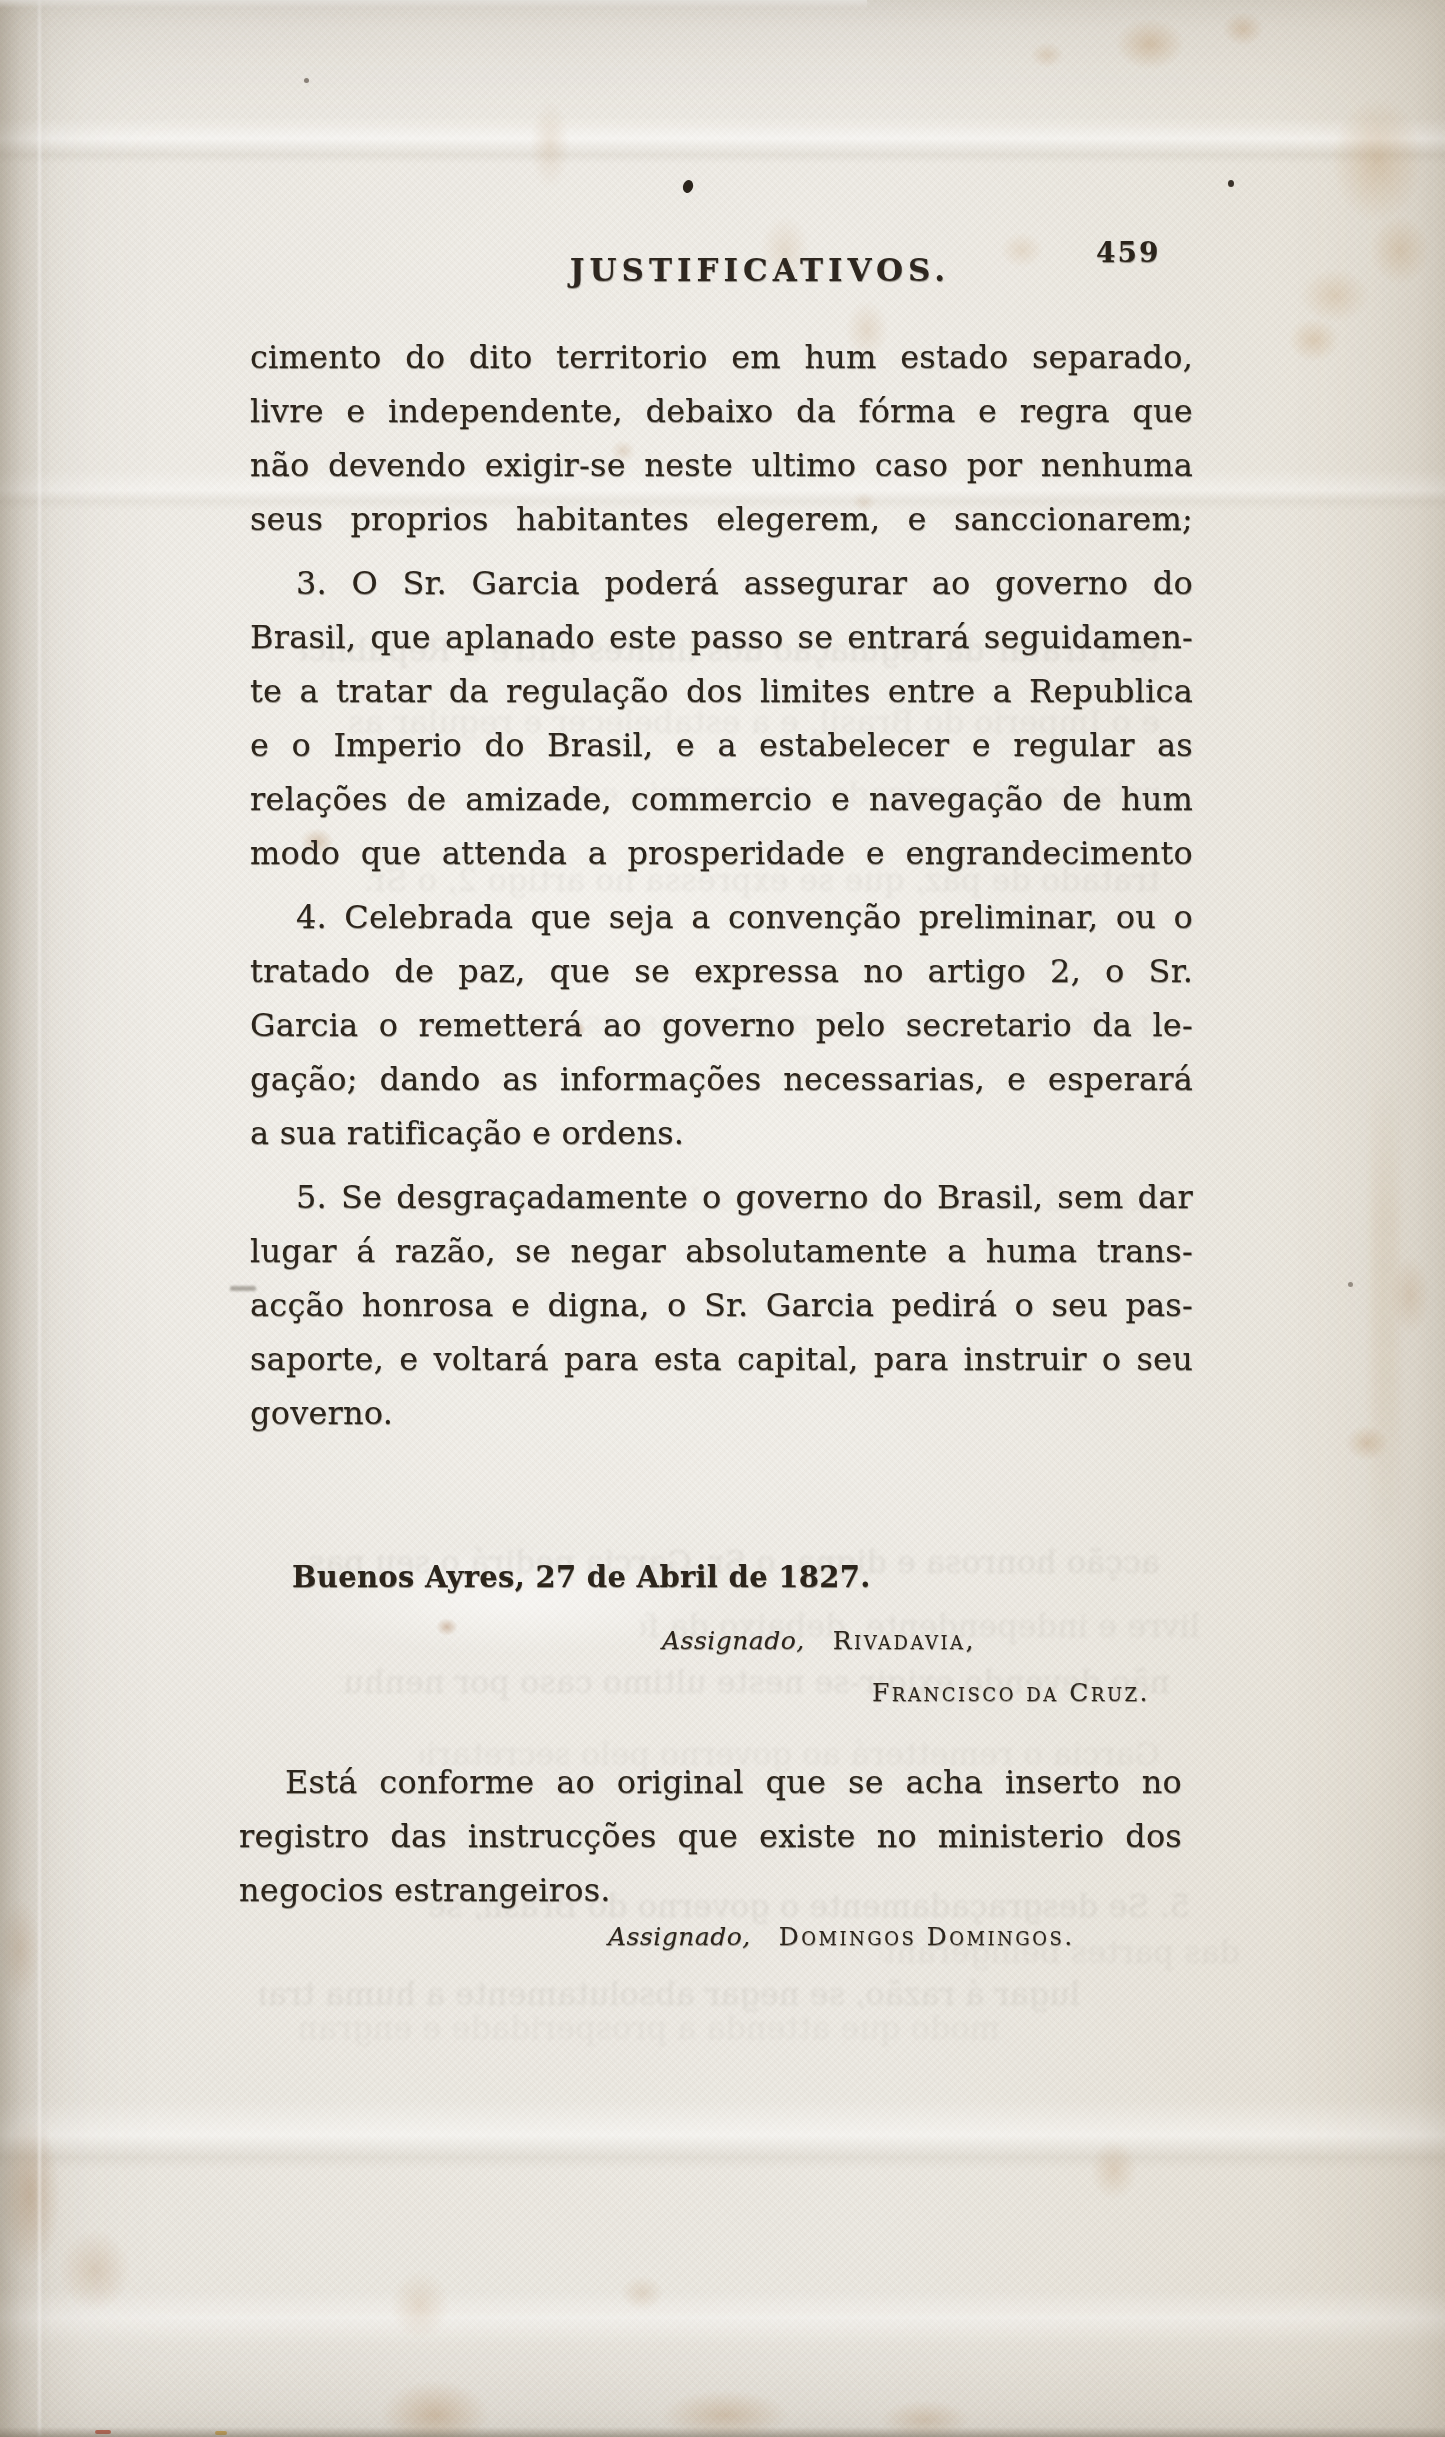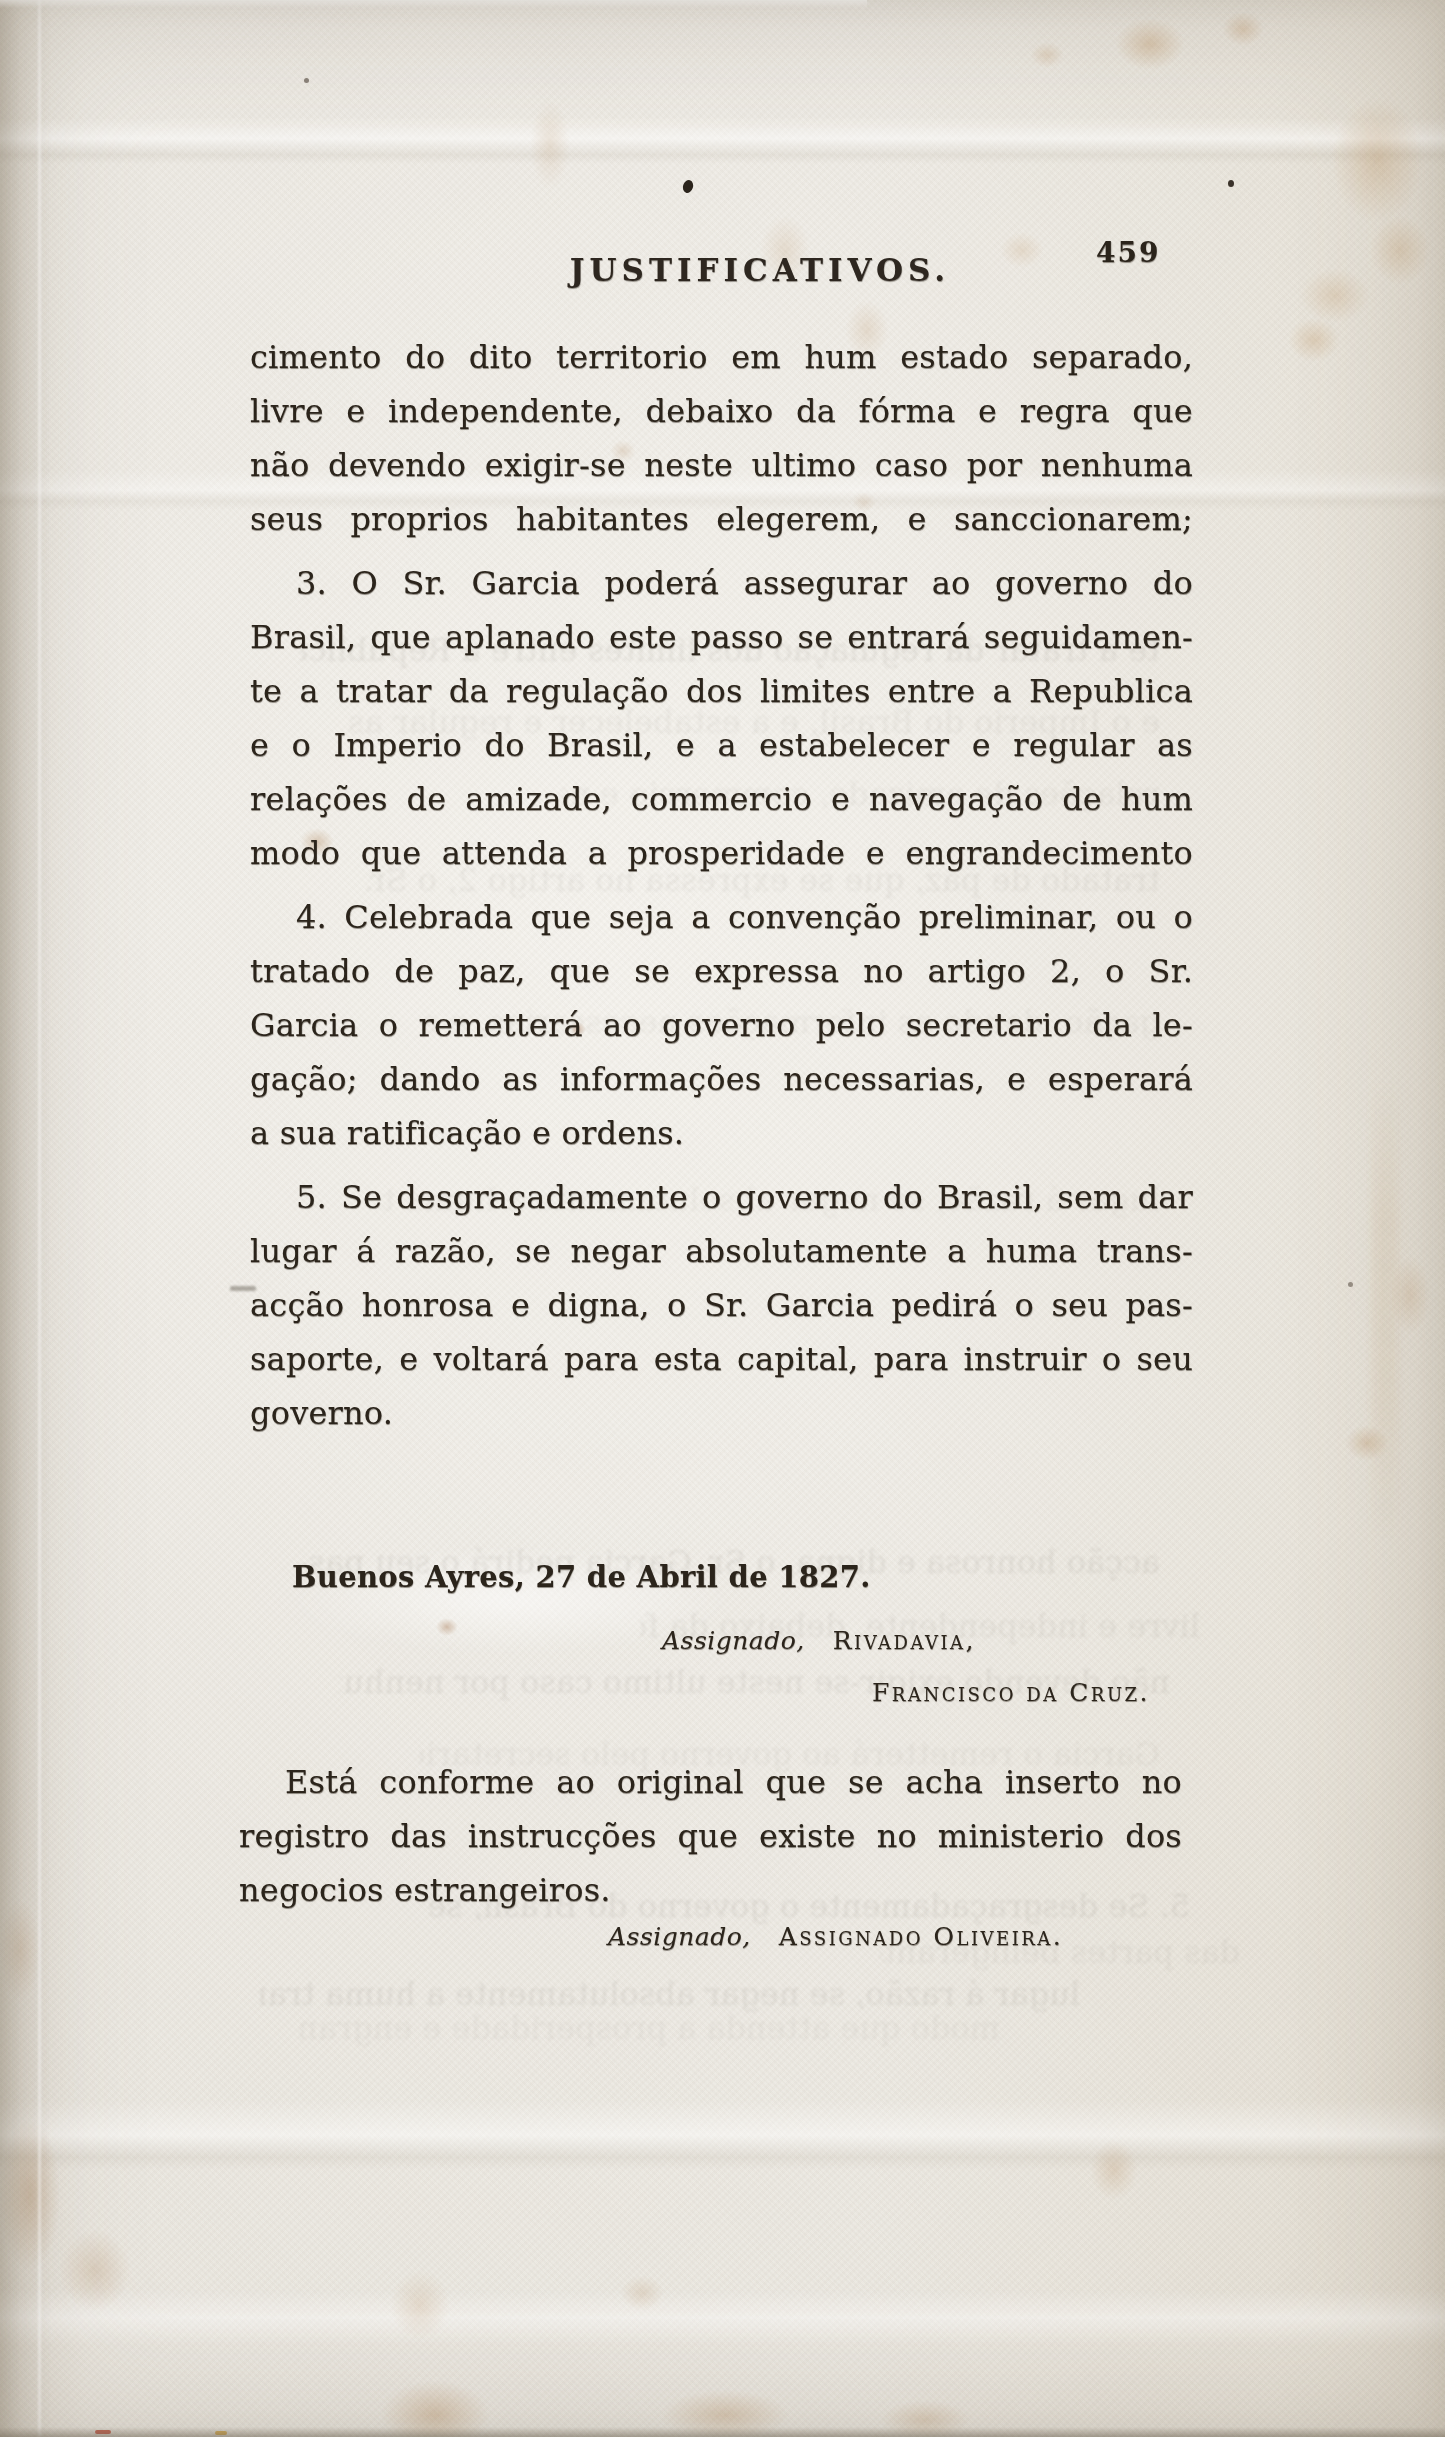--- a/index.html
+++ b/index.html
@@ -199,21 +199,21 @@
 
   <div class="closing">
     <div class="para indent">
         <div class="line">Está conforme ao original que se acha inserto no</div>
         <div class="line">registro das instrucções que existe no ministerio dos</div>
         <div class="line lastline">negocios estrangeiros.</div>
       </div>
   </div>
 
   <div class="sig sig3">
-    <span class="prefix">Assignado,</span><span class="name">Assignado Oliveira.</span>
+    <span class="prefix">Assignado,</span><span class="name">Domingos Domingos.</span>
   </div>
 
   <div class="streak-right"></div>
   <div class="edge-left"></div>
   <div class="edge-left-line"></div>
   <div class="edge-top"></div>
   <div class="edge-bottom"></div>
   <div class="vignette"></div>
 </div>
 

